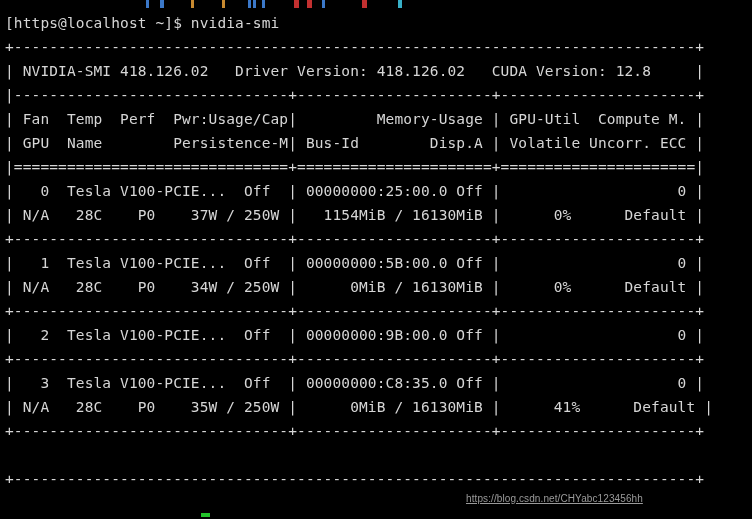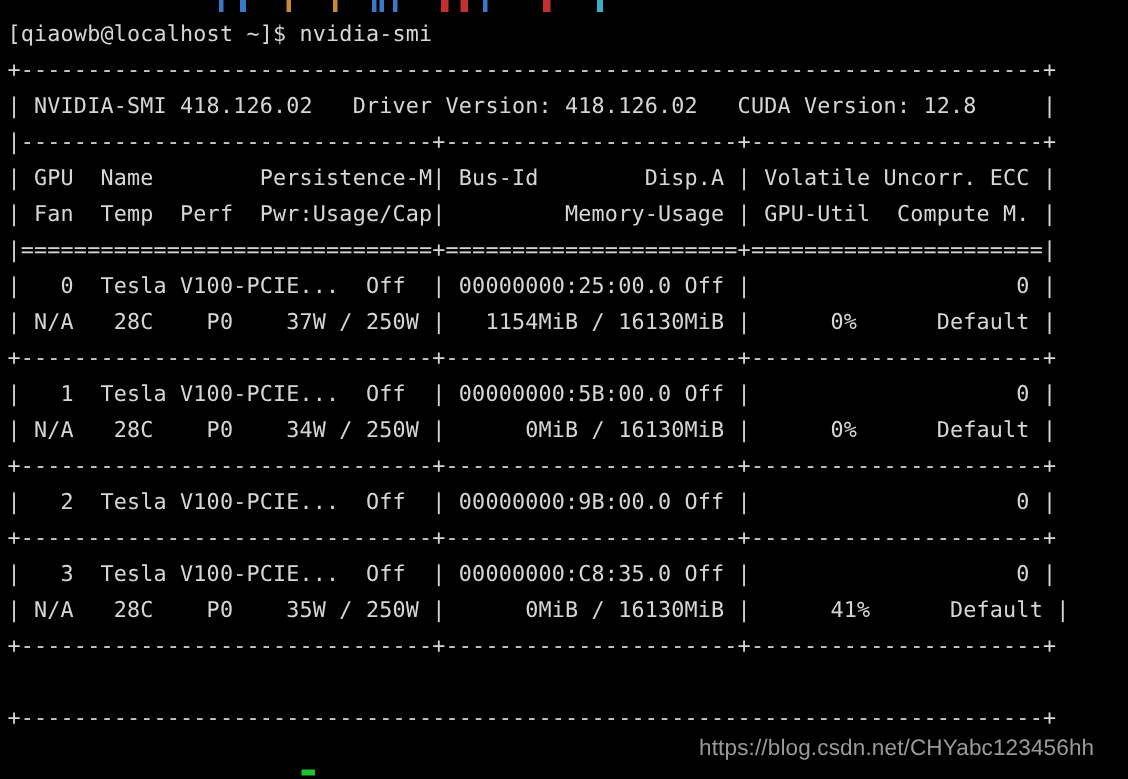--- a/index.html
+++ b/index.html
@@ -57,25 +57,26 @@
   .frag {
     position: absolute;
     top: 0;
     height: 8px;
   }
   #watermark {
     position: absolute;
     left: 466px;
     top: 489px;
     font-family: "Liberation Sans", "DejaVu Sans", sans-serif;
-    font-size: 15px;
+    font-size: 10px;
     line-height: 19px;
     color: #9a9a9a;
     white-space: pre;
     letter-spacing: 0.1px;
+    text-decoration: underline;
   }
   #cursor {
     position: absolute;
     left: 201px;
     top: 513px;
     width: 9px;
     height: 4px;
     background: #22c32a;
   }
 </style>
@@ -96,31 +97,31 @@
       <div class="frag" style="left: 307px; width: 5px; background: rgb(194, 48, 48);"></div>
       <div class="frag" style="left: 322px; width: 3px; background: rgb(59, 120, 200);"></div>
       <div class="frag" style="left: 362px; width: 5px; background: rgb(194, 48, 48);"></div>
       <div class="frag" style="left: 398px; width: 4px; background: rgb(56, 176, 200);"></div>
     </div>
 
   <div id="screen">
 
     <div class="line scrolled"></div>
 
-    <div class="line">[qiaowb@localhost ~]$ nvidia-smi</div>
+    <div class="line">[https@localhost ~]$ nvidia-smi</div>
 
 
     <div class="line">+-----------------------------------------------------------------------------+</div>
 
     <div class="line">| NVIDIA-SMI 418.126.02   Driver Version: 418.126.02   CUDA Version: 12.8     |</div>
 
     <div class="line">|-------------------------------+----------------------+----------------------+</div>
 
+    <div class="line">| Fan  Temp  Perf  Pwr:Usage/Cap|         Memory-Usage | GPU-Util  Compute M. |</div>
     <div class="line">| GPU  Name        Persistence-M| Bus-Id        Disp.A | Volatile Uncorr. ECC |</div>
-    <div class="line">| Fan  Temp  Perf  Pwr:Usage/Cap|         Memory-Usage | GPU-Util  Compute M. |</div>
 
     <div class="line">|===============================+======================+======================|</div>
 
     <div class="line">|   0  Tesla V100-PCIE...  Off  | 00000000:25:00.0 Off |                    0 |</div>
     <div class="line">| N/A   28C    P0    37W / 250W |   1154MiB / 16130MiB |      0%      Default |</div>
     <div class="line">+-------------------------------+----------------------+----------------------+</div>
 
     <div class="line">|   1  Tesla V100-PCIE...  Off  | 00000000:5B:00.0 Off |                    0 |</div>
     <div class="line">| N/A   28C    P0    34W / 250W |      0MiB / 16130MiB |      0%      Default |</div>
     <div class="line">+-------------------------------+----------------------+----------------------+</div>

